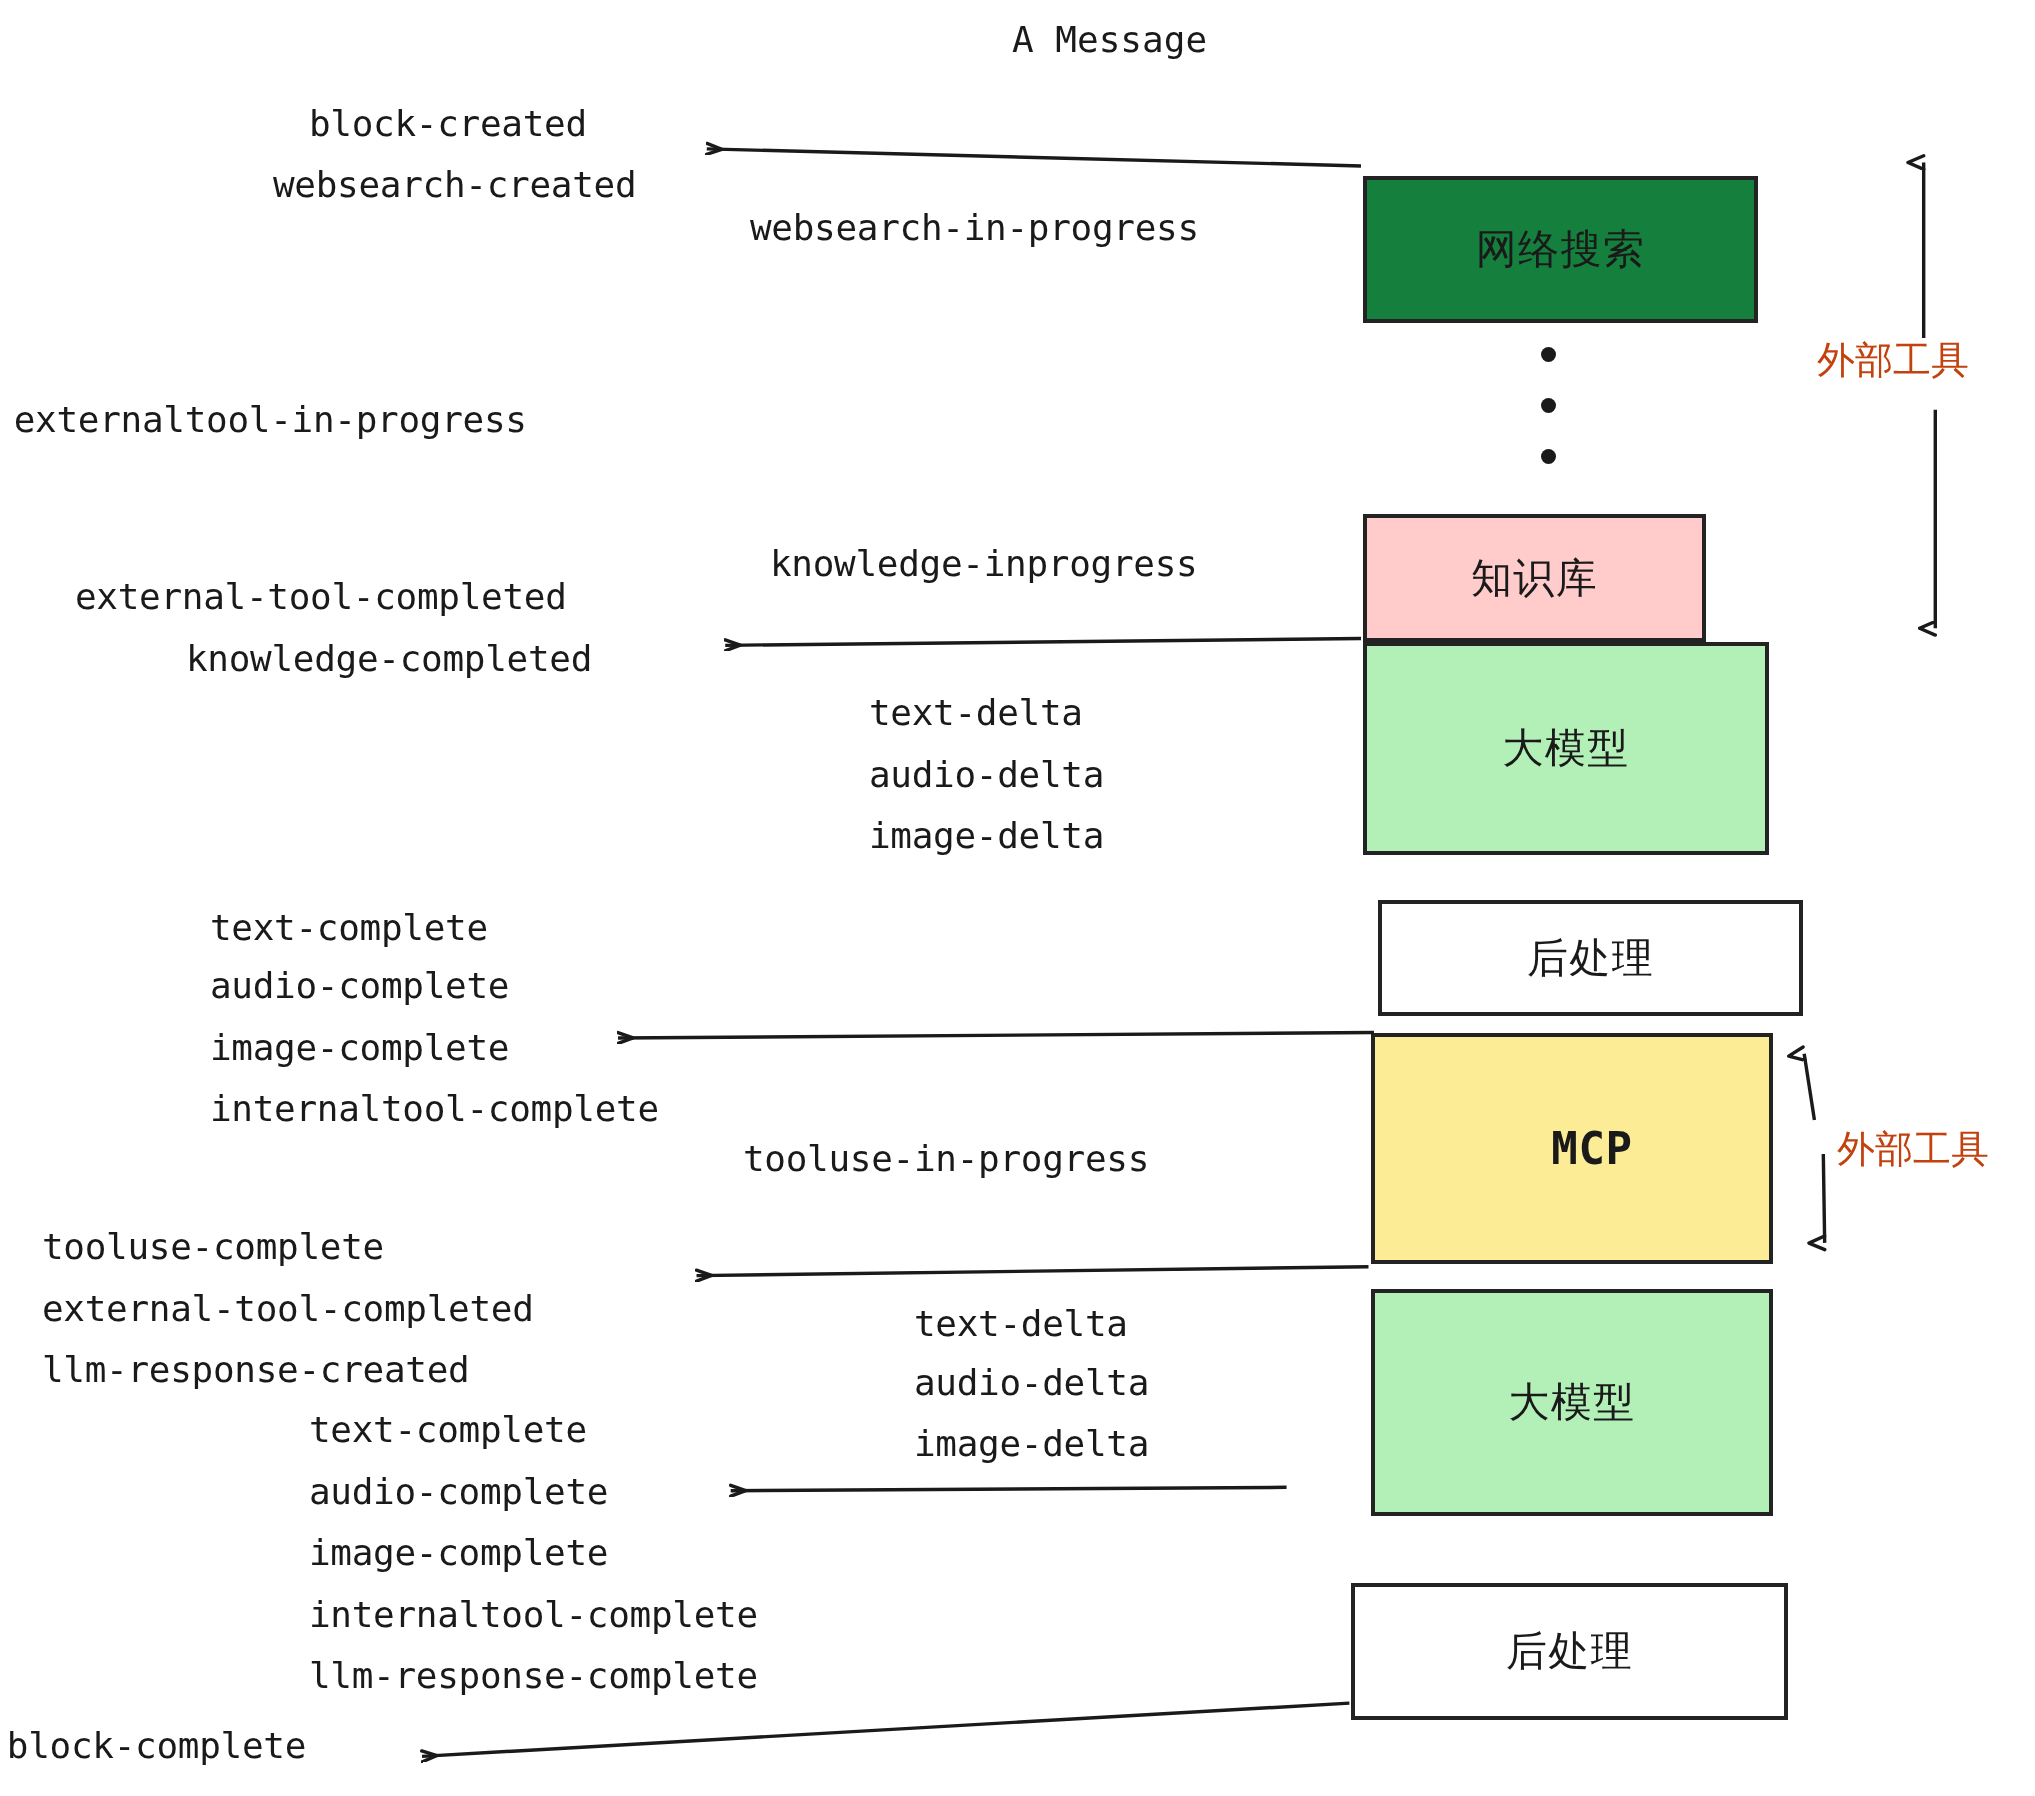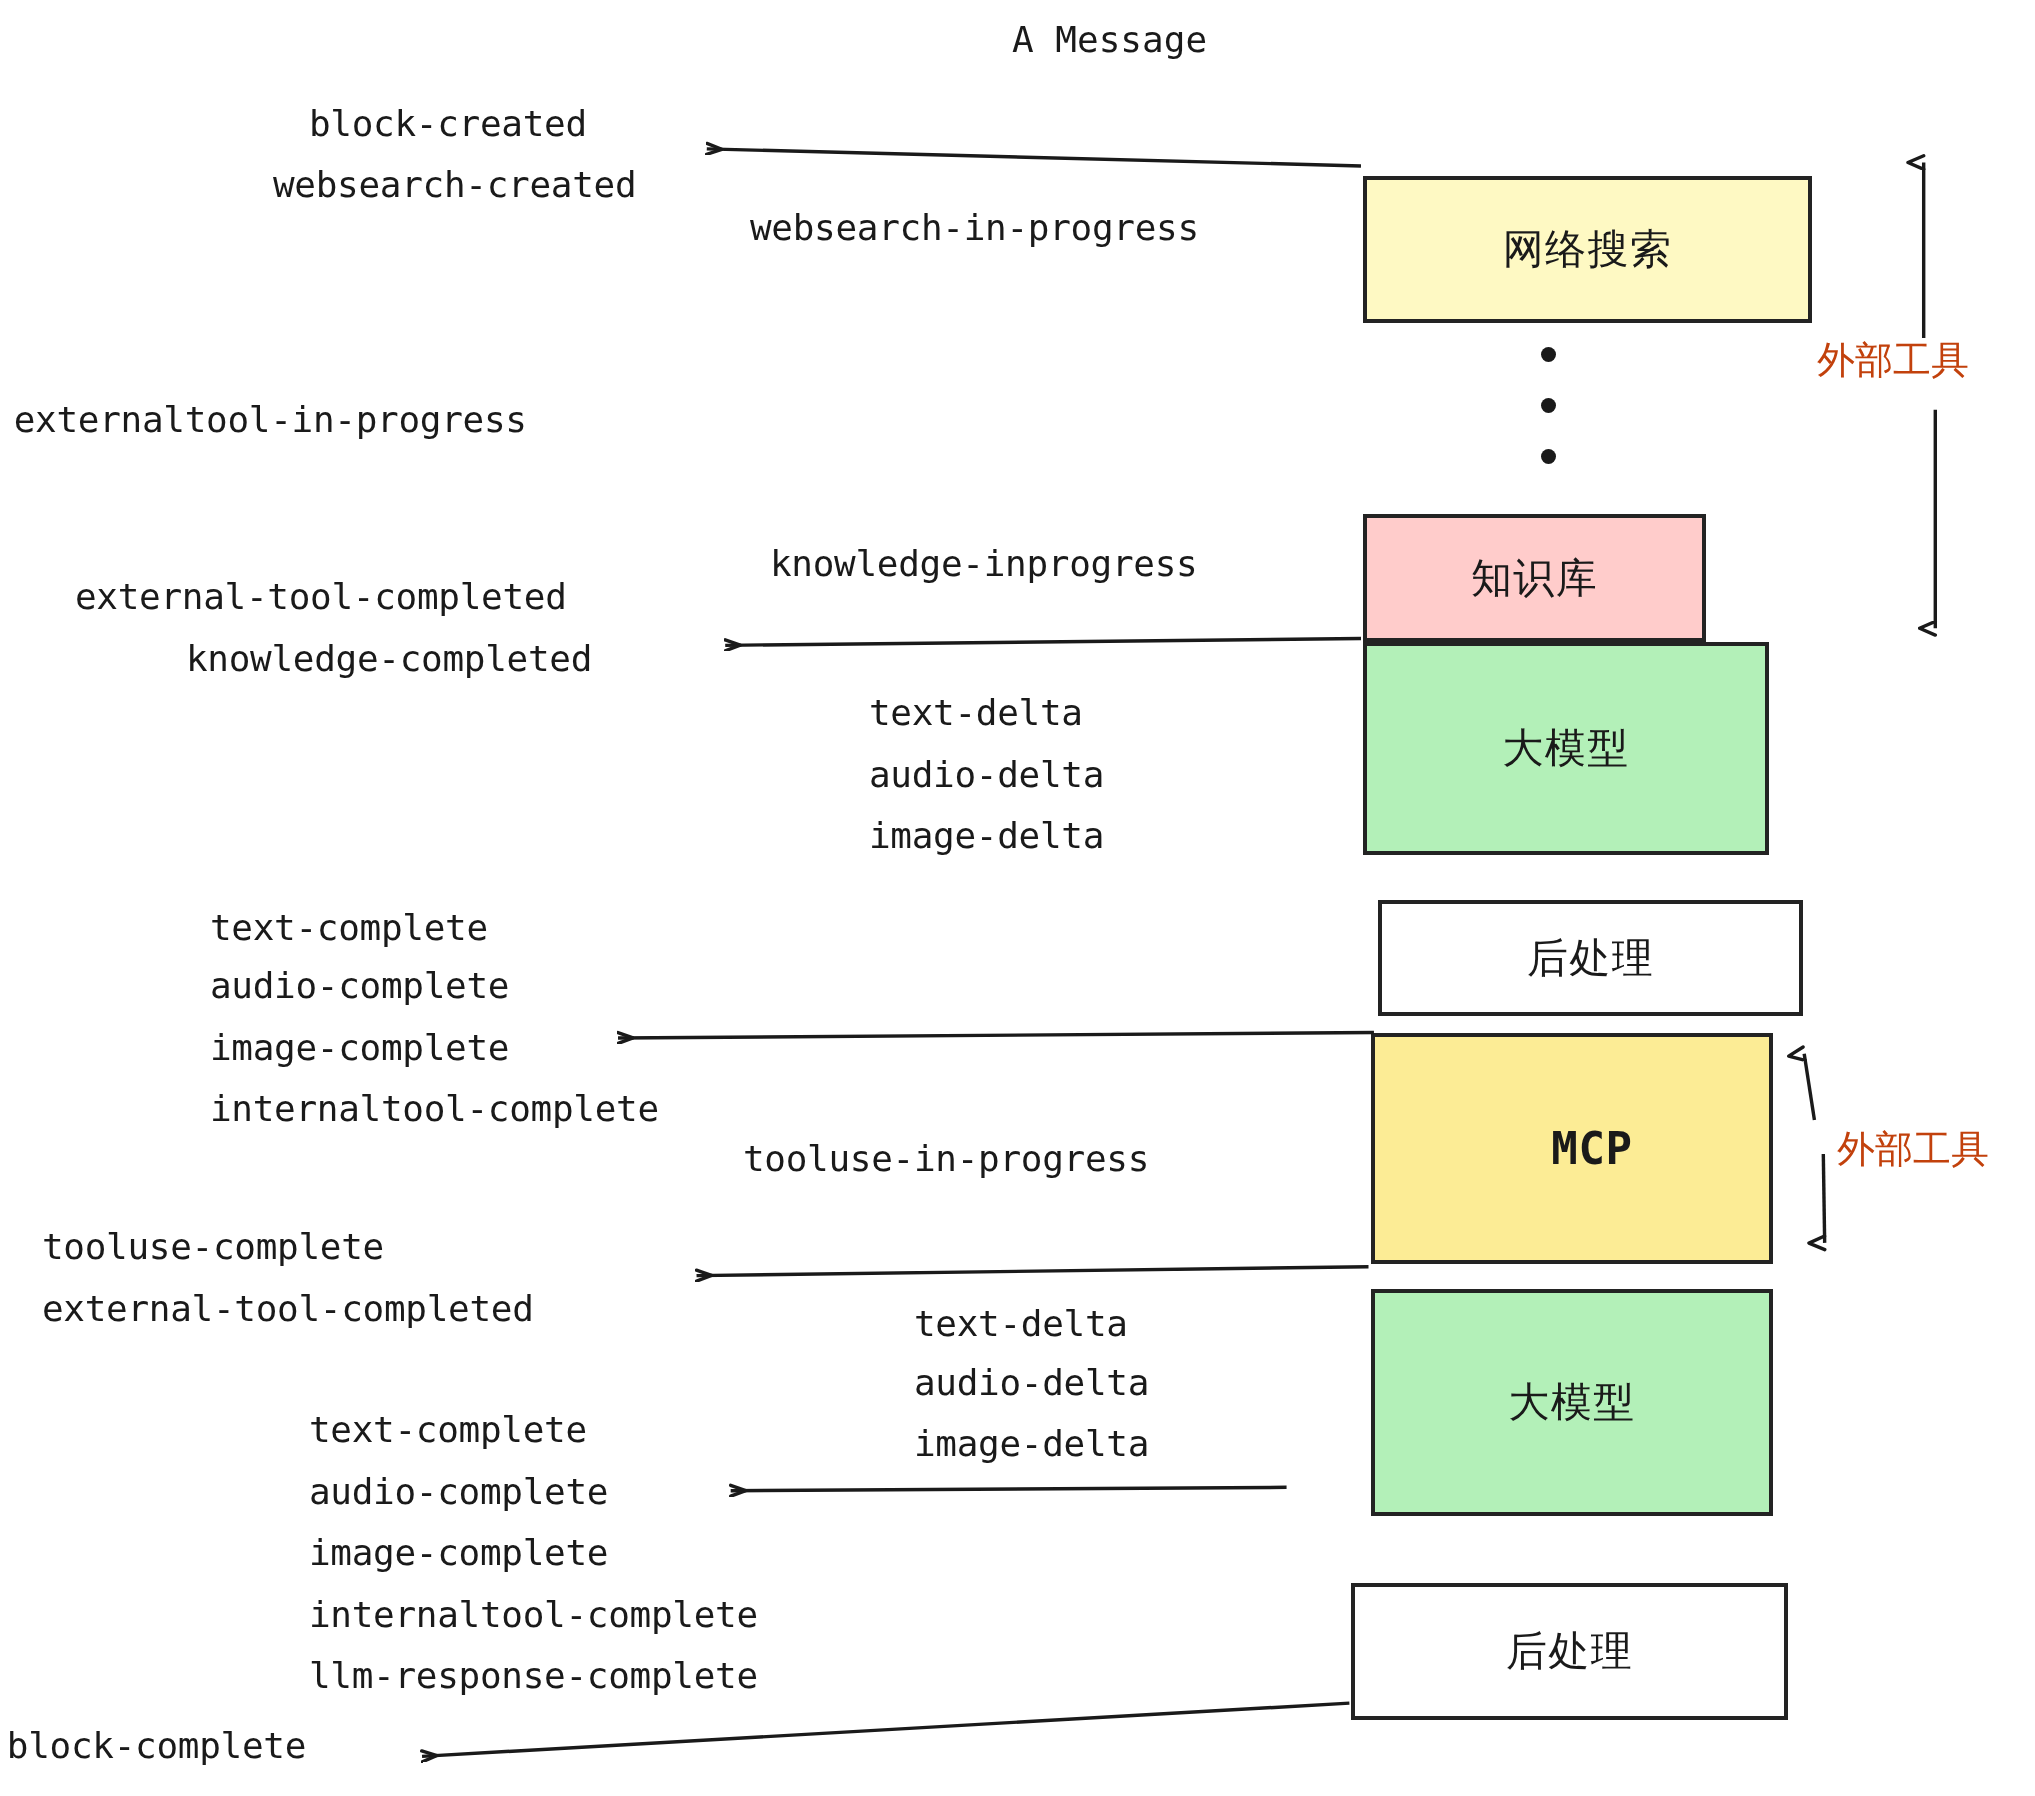--- a/index.html
+++ b/index.html
@@ -81,21 +81,21 @@
     pointer-events: none;
   }
 </style>
 </head>
 <body>
 
 <div id="canvas">
 
   <div class="title" style="left:978px; top:19px;margin-left:34px;">A Message</div>
 
-  <div class="node" style="left:1363px; top:176px; width:449px; height:147px; background:#fef9c3;">
+  <div class="node" style="left:1363px; top:176px; width:395px; height:147px; background:#15803d;">
     <span class="cjk">网络搜索</span>
   </div>
 
   <div class="node" style="left:1363px; top:514px; width:343px; height:128px; background:#ffcccb;">
     <span class="cjk">知识库</span>
   </div>
 
   <div class="node" style="left:1363px; top:642px; width:406px; height:213px; background:#b3f0b8;">
     <span class="cjk">大模型</span>
   </div>
@@ -136,20 +136,21 @@
   <div class="evt" style="left:869px; top:695px;">text-delta</div>
   <div class="evt" style="left:869px; top:757px;">audio-delta</div>
   <div class="evt" style="left:869px; top:818px;">image-delta</div>
   <div class="evt" style="left:210px;  top:910px;">text-complete</div>
   <div class="evt" style="left:210px;  top:968px;">audio-complete</div>
   <div class="evt" style="left:210px;  top:1030px;">image-complete</div>
   <div class="evt" style="left:210px;  top:1091px;">internaltool-complete</div>
   <div class="evt" style="left:743px; top:1141px;">tooluse-in-progress</div>
   <div class="evt" style="left:42px;   top:1229px;">tooluse-complete</div>
   <div class="evt" style="left:42px;  top:1291px;">external-tool-completed</div>
+  <div class="evt" style="left:42px;   top:1352px;">llm-response-created</div>
   <div class="evt" style="left:914px; top:1306px;">text-delta</div>
   <div class="evt" style="left:914px; top:1365px;">audio-delta</div>
   <div class="evt" style="left:914px; top:1426px;">image-delta</div>
   <div class="evt" style="left:309px;  top:1412px;">text-complete</div>
   <div class="evt" style="left:309px;  top:1474px;">audio-complete</div>
   <div class="evt" style="left:309px;  top:1535px;">image-complete</div>
   <div class="evt" style="left:309px;  top:1597px;">internaltool-complete</div>
   <div class="evt" style="left:309px;  top:1658px;">llm-response-complete</div>
   <div class="evt" style="left:6.8px;   top:1728px;">block-complete</div>
 

